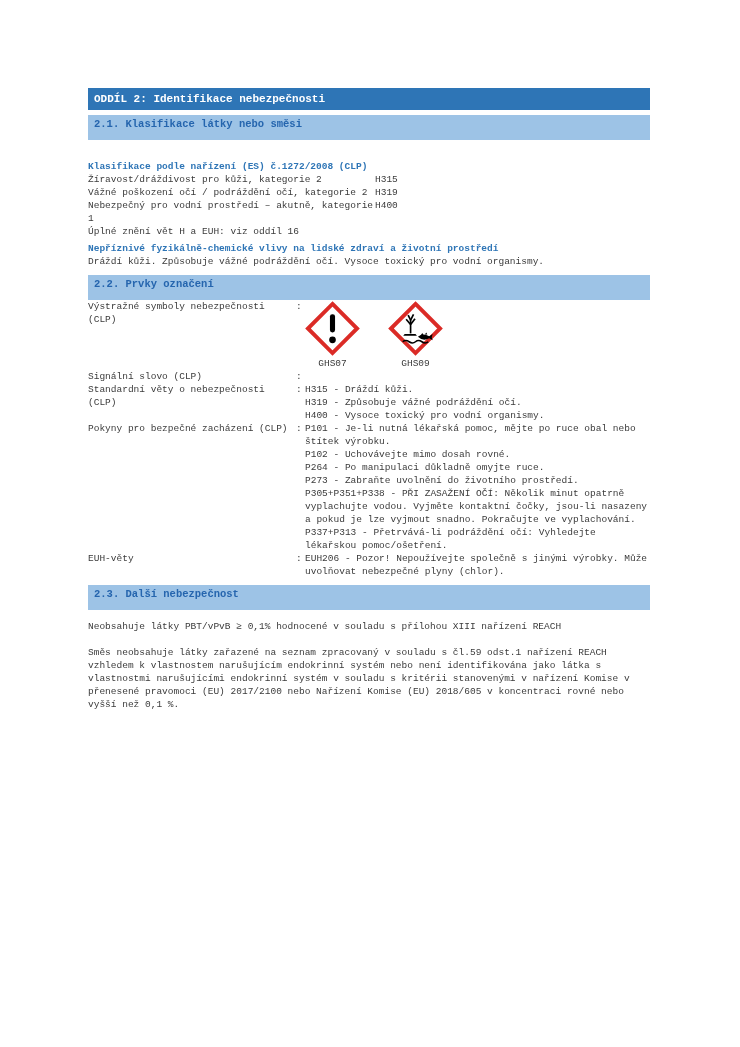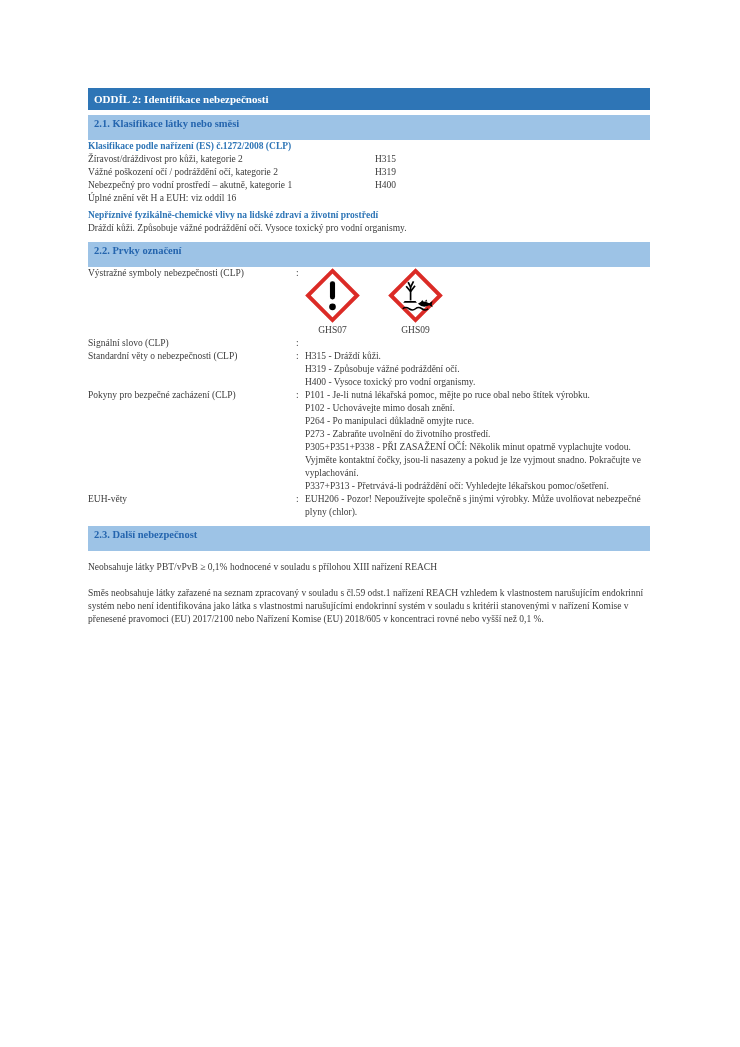--- a/index.html
+++ b/index.html
@@ -1,32 +1,32 @@
 <!DOCTYPE html>
 <html style="--bar-dark: #2E75B6; --bar-dark-text: #FFFFFF; --bar-light: #9DC3E6; --bar-light-text: #2565AE; --heading-blue: #2E75B6; --ghs-red: #DB2B26;"><head>
 <meta charset="utf-8">
 <style>
   html,body{margin:0;padding:0;background:#ffffff;}
   .page{
     position:relative;width:740px;height:1047px;background:#fff;overflow:hidden;
-    color:#3b3b3b;font-family:Liberation Serif, serif;font-size:9.5px;line-height:13px;
+    color:#3b3b3b;font-family:Liberation Mono, monospace;font-size:9.5px;line-height:13px;
   }
   .content{position:absolute;left:88px;top:88px;width:562px;}
   .bar-dark{
     background:var(--bar-dark,#2E75B6);color:var(--bar-dark-text,#ffffff);
     font-weight:bold;font-size:11px;height:22px;line-height:22px;
     padding-left:6px;box-sizing:border-box;
   }
   .bar-light{
     background:var(--bar-light,#9DC3E6);color:var(--bar-light-text,#2565AE);
     font-weight:bold;font-size:10.5px;height:25px;line-height:18px;
     padding-left:6px;box-sizing:border-box;margin-top:5px;
   }
   .bar-light.sect{margin-top:7px;}
-  .blue-heading{color:var(--heading-blue,#2E75B6);font-weight:bold;margin-top:0;}
+  .blue-heading{color:var(--heading-blue,#2E75B6);font-weight:bold;margin-top:20px;}
   .blue-heading.tight{margin-top:4px;}
   .plain{margin:0;}
   .cls-row{display:flex;}
   .cls-label{width:287px;flex:none;}
   .cls-code{flex:1;}
   .row{display:flex;align-items:flex-start;}
   .lbl{width:208px;flex:none;}
   .colon{width:9px;flex:none;}
   .val{flex:1;min-width:0;}
   .pictos{display:flex;gap:28px;padding-top:1px;}
@@ -123,21 +123,21 @@
         <div>H319 - Způsobuje vážné podráždění očí.</div>
         <div>H400 - Vysoce toxický pro vodní organismy.</div>
       </div>
     </div>
 
     <div class="row">
       <span class="lbl">Pokyny pro bezpečné zacházení (CLP)</span>
       <span class="colon">:</span>
       <div class="val">
         <div>P101 - Je-li nutná lékařská pomoc, mějte po ruce obal nebo štítek výrobku.</div>
-        <div>P102 - Uchovávejte mimo dosah znění.</div>
+        <div>P102 - Uchovávejte mimo dosah rovné.</div>
         <div>P264 - Po manipulaci důkladně omyjte ruce.</div>
         <div>P273 - Zabraňte uvolnění do životního prostředí.</div>
         <div>P305+P351+P338 - PŘI ZASAŽENÍ OČÍ: Několik minut opatrně vyplachujte vodou. Vyjměte kontaktní čočky, jsou-li nasazeny a pokud je lze vyjmout snadno. Pokračujte ve vyplachování.</div>
         <div>P337+P313 - Přetrvává-li podráždění očí: Vyhledejte lékařskou pomoc/ošetření.</div>
       </div>
     </div>
 
     <div class="row">
       <span class="lbl">EUH-věty</span>
       <span class="colon">:</span>

